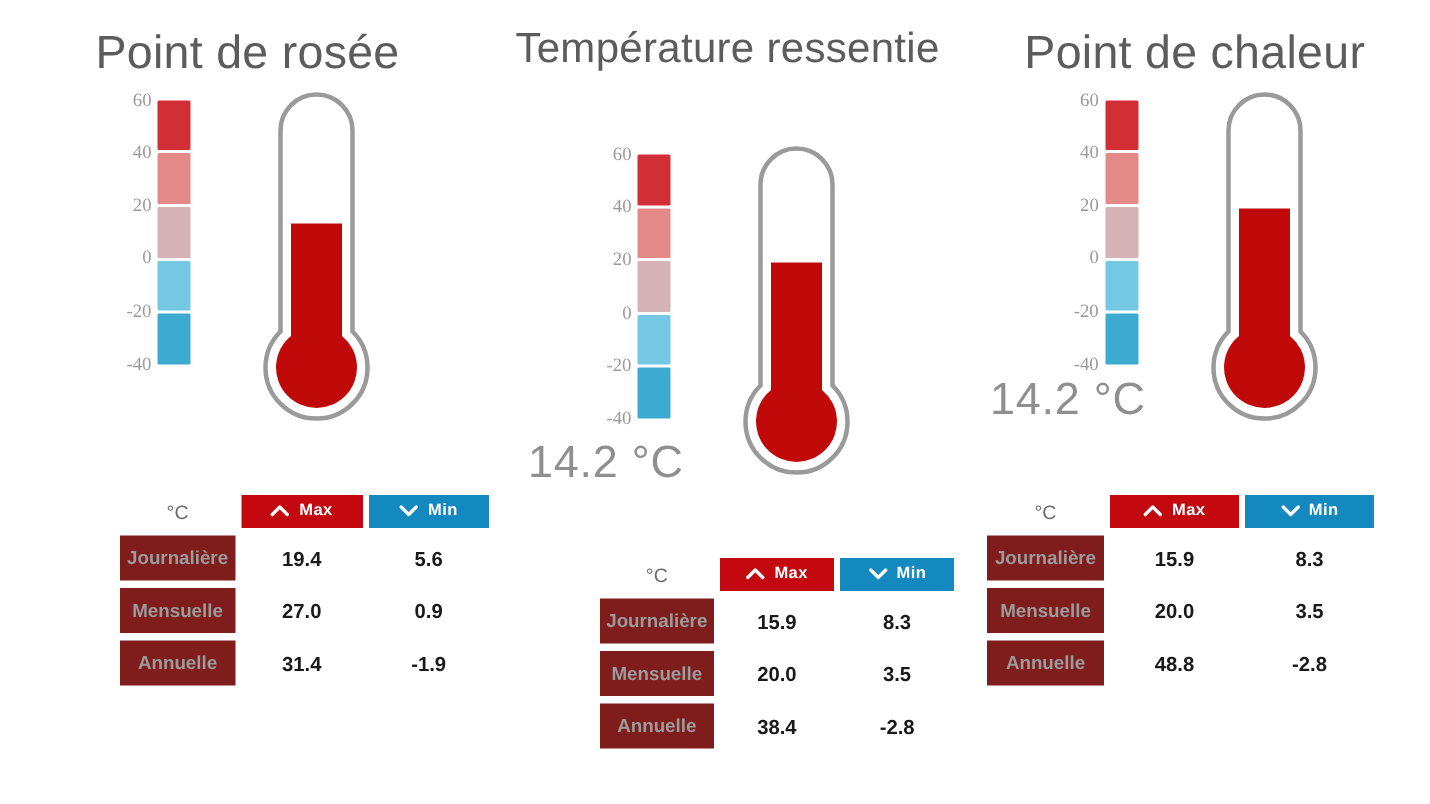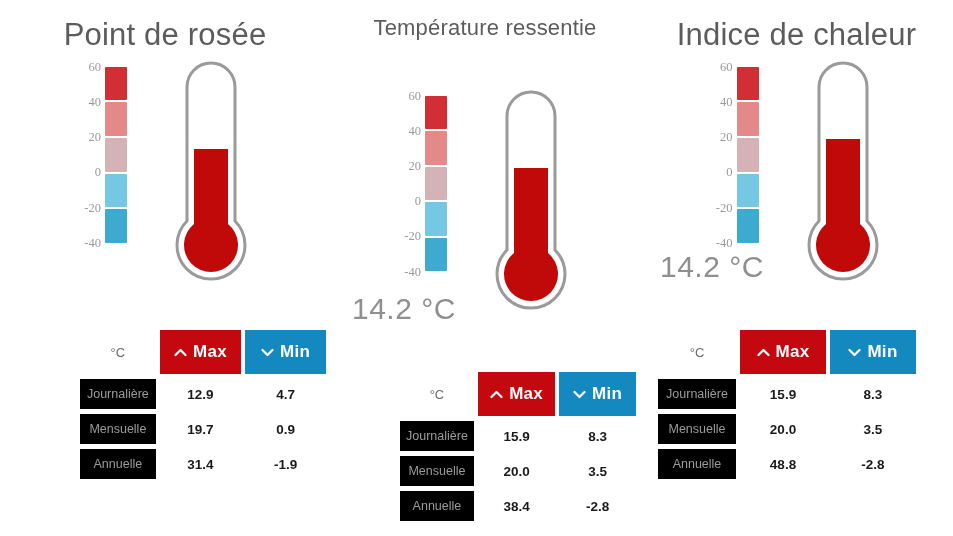--- a/index.html
+++ b/index.html
@@ -29,21 +29,21 @@
   .panel-3 { width: 313px; }
 
   .panel-title {
     text-align: center;
     color: #5c5c5c;
     font-weight: 400;
     line-height: 1.25;
     letter-spacing: 0.2px;
   }
   .panel-1 .panel-title { font-size: 31px; padding-top: 16px; }
-  .panel-2 .panel-title { font-size: 22px; padding-top: 14px; }
+  .panel-2 .panel-title { font-size: 28px; padding-top: 14px; }
   .panel-3 .panel-title { font-size: 31px; padding-top: 16px; }
 
   
   .thermo-wrap {
     position: relative;
     width: 100%;
     font-family: Liberation Serif, serif;
   }
   .thermo-inner {
     position: relative;
@@ -110,43 +110,43 @@
   }
   .th-unit {
     width: 78px;
     text-align: center;
     color: #6b6b6b;
     font-weight: 400;
     font-size: 13px;
   }
   .th-max, .th-min {
     width: 86px;
-    height: 44px;
+    height: 22px;
     color: #ffffff;
-    font-size: 17px;
+    font-size: 11px;
     font-weight: bold;
     text-align: center;
     vertical-align: middle;
     letter-spacing: 0.3px;
   }
   .th-max { background: #c4080f; }
   .th-min { background: #1489c0; }
   .th-label-inner {
     display: inline-flex;
     align-items: center;
     gap: 6px;
     justify-content: center;
   }
   .chev { display: inline-block; line-height: 0; }
 
   .row-label {
-    background: #000000;
+    background: #7f1d1d;
     color: #9b9b9b;
     font-size: 12.5px;
-    font-weight: 400;
+    font-weight: 700;
     text-align: center;
     height: 30px;
     vertical-align: middle;
     width: 78px;
   }
   .cell-num {
     text-align: center;
     color: #1a1a1a;
     font-size: 13.5px;
     font-weight: bold;
@@ -214,26 +214,26 @@
                   </svg>
               </span>
               <span>Min</span>
             </span>
           </th>
         </tr>
       </thead>
       <tbody>
         <tr>
           <td class="row-label">Journalière</td>
-          <td class="cell-num">12.9</td>
-          <td class="cell-num">4.7</td>
+          <td class="cell-num">19.4</td>
+          <td class="cell-num">5.6</td>
         </tr>
         <tr>
           <td class="row-label">Mensuelle</td>
-          <td class="cell-num">19.7</td>
+          <td class="cell-num">27.0</td>
           <td class="cell-num">0.9</td>
         </tr>
         <tr>
           <td class="row-label">Annuelle</td>
           <td class="cell-num">31.4</td>
           <td class="cell-num">-1.9</td>
         </tr>
       </tbody>
     </table>
   </div>
@@ -311,21 +311,21 @@
         <tr>
           <td class="row-label">Annuelle</td>
           <td class="cell-num">38.4</td>
           <td class="cell-num">-2.8</td>
         </tr>
       </tbody>
     </table>
   </div>
 
   <div class="panel panel-3">
-    <div class="panel-title">Indice de chaleur</div>
+    <div class="panel-title">Point de chaleur</div>
 
     <div class="thermo-wrap" style="margin-top:6px;">
       <div class="thermo-inner">
 
         <div class="axis">
           <span class="tick" style="top:0%">60</span>
           <span class="tick" style="top:20%">40</span>
           <span class="tick" style="top:40%">20</span>
           <span class="tick" style="top:60%">0</span>
           <span class="tick" style="top:80%">-20</span>

